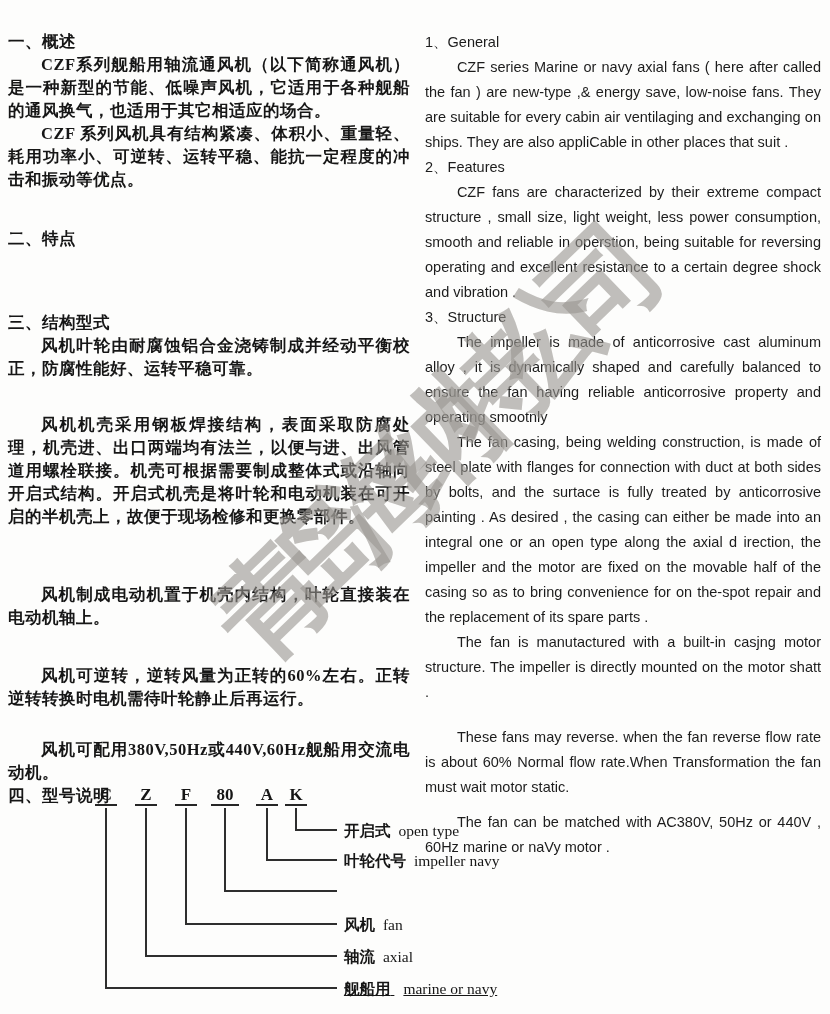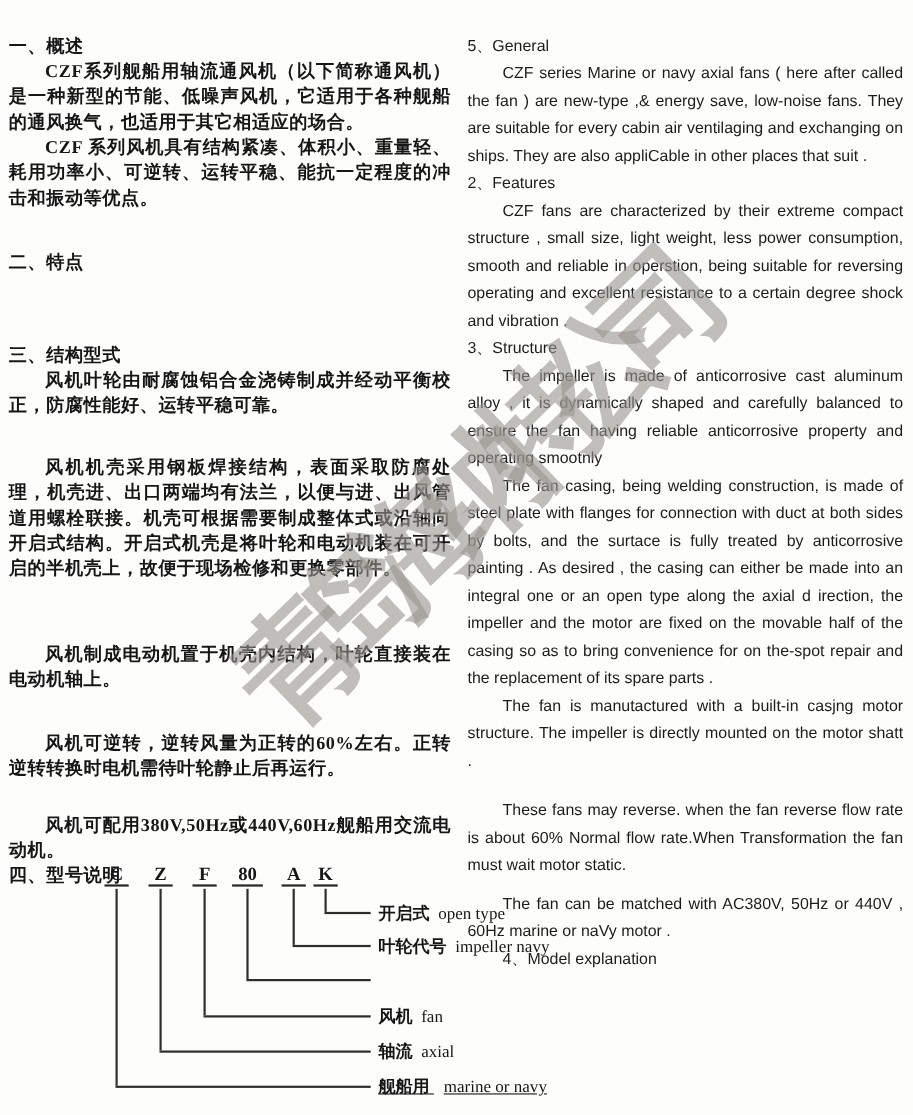--- a/index.html
+++ b/index.html
@@ -114,34 +114,33 @@
     <p class="zh zh-p">风机叶轮由耐腐蚀铝合金浇铸制成并经动平衡校正，防腐性能好、运转平稳可靠。</p>
     <p class="zh zh-p" style="margin-top:33px">风机机壳采用钢板焊接结构，表面采取防腐处理，机壳进、出口两端均有法兰，以便与进、出风管道用螺栓联接。机壳可根据需要制成整体式或沿轴向开启式结构。开启式机壳是将叶轮和电动机装在可开启的半机壳上，故便于现场检修和更换零部件。</p>
     <p class="zh zh-p" style="margin-top:55px">风机制成电动机置于机壳内结构，叶轮直接装在电动机轴上。</p>
     <p class="zh zh-p" style="margin-top:35px">风机可逆转，逆转风量为正转的60%左右。正转逆转转换时电机需待叶轮静止后再运行。</p>
     <p class="zh zh-p" style="margin-top:28px">风机可配用380V,50Hz或440V,60Hz舰船用交流电动机。</p>
 
     <p class="zh zh-h">四、型号说明</p>
   </div>
 
   <div class="col col-right">
-    <p class="en en-h">5、General</p>
+    <p class="en en-h">1、General</p>
     <p class="en en-p">CZF series Marine or navy axial fans ( here after called the fan ) are new-type ,&amp; energy save, low-noise fans. They are suitable for every cabin air ventilaging and exchanging on ships. They are also appliCable in other places that suit .</p>
 
     <p class="en en-h">2、Features</p>
     <p class="en en-p">CZF fans are characterized by their extreme compact structure , small size, light weight, less power consumption, smooth and reliable in operstion, being suitable for reversing operating and excellent resistance to a certain degree shock and vibration .</p>
 
     <p class="en en-h">3、Structure</p>
     <p class="en en-p">The impeller is made of anticorrosive cast aluminum alloy , it is dynamically shaped and carefully balanced to ensure the fan having reliable anticorrosive property and operating smootnly</p>
     <p class="en en-p">The fan casing, being welding construction, is made of steel plate with flanges for connection with duct at both sides by bolts, and the surtace is fully treated by anticorrosive painting . As desired , the casing can either be made into an integral one or an open type along the axial d irection, the impeller and the motor are fixed on the movable half of the casing so as to bring convenience for on the-spot repair and the replacement of its spare parts .</p>
     <p class="en en-p">The fan is manutactured with a built-in casjng motor structure. The impeller is directly mounted on the motor shatt .</p>
     <p class="en en-p" style="margin-top:20px">These fans may reverse. when the fan reverse flow rate is about 60% Normal flow rate.When Transformation the fan must wait motor static.</p>
     <p class="en en-p" style="margin-top:10px">The fan can be matched with AC380V, 50Hz or 440V , 60Hz marine or naVy motor .</p>
 
-    <p class="en en-h indented">4、Model explanation</p>
   </div>
 
   <span class="dcode" style="left:95px;  top:786px; width:22px;">C</span>
   <span class="dcode" style="left:135px; top:786px; width:22px;">Z</span>
   <span class="dcode" style="left:175px; top:786px; width:22px;">F</span>
   <span class="dcode" style="left:211px; top:786px; width:28px;">80</span>
   <span class="dcode" style="left:256px; top:786px; width:22px;">A</span>
   <span class="dcode" style="left:285px; top:786px; width:22px;">K</span>
 
   <div class="vline" style="left:105px; top:808px; height:179px;"></div>

